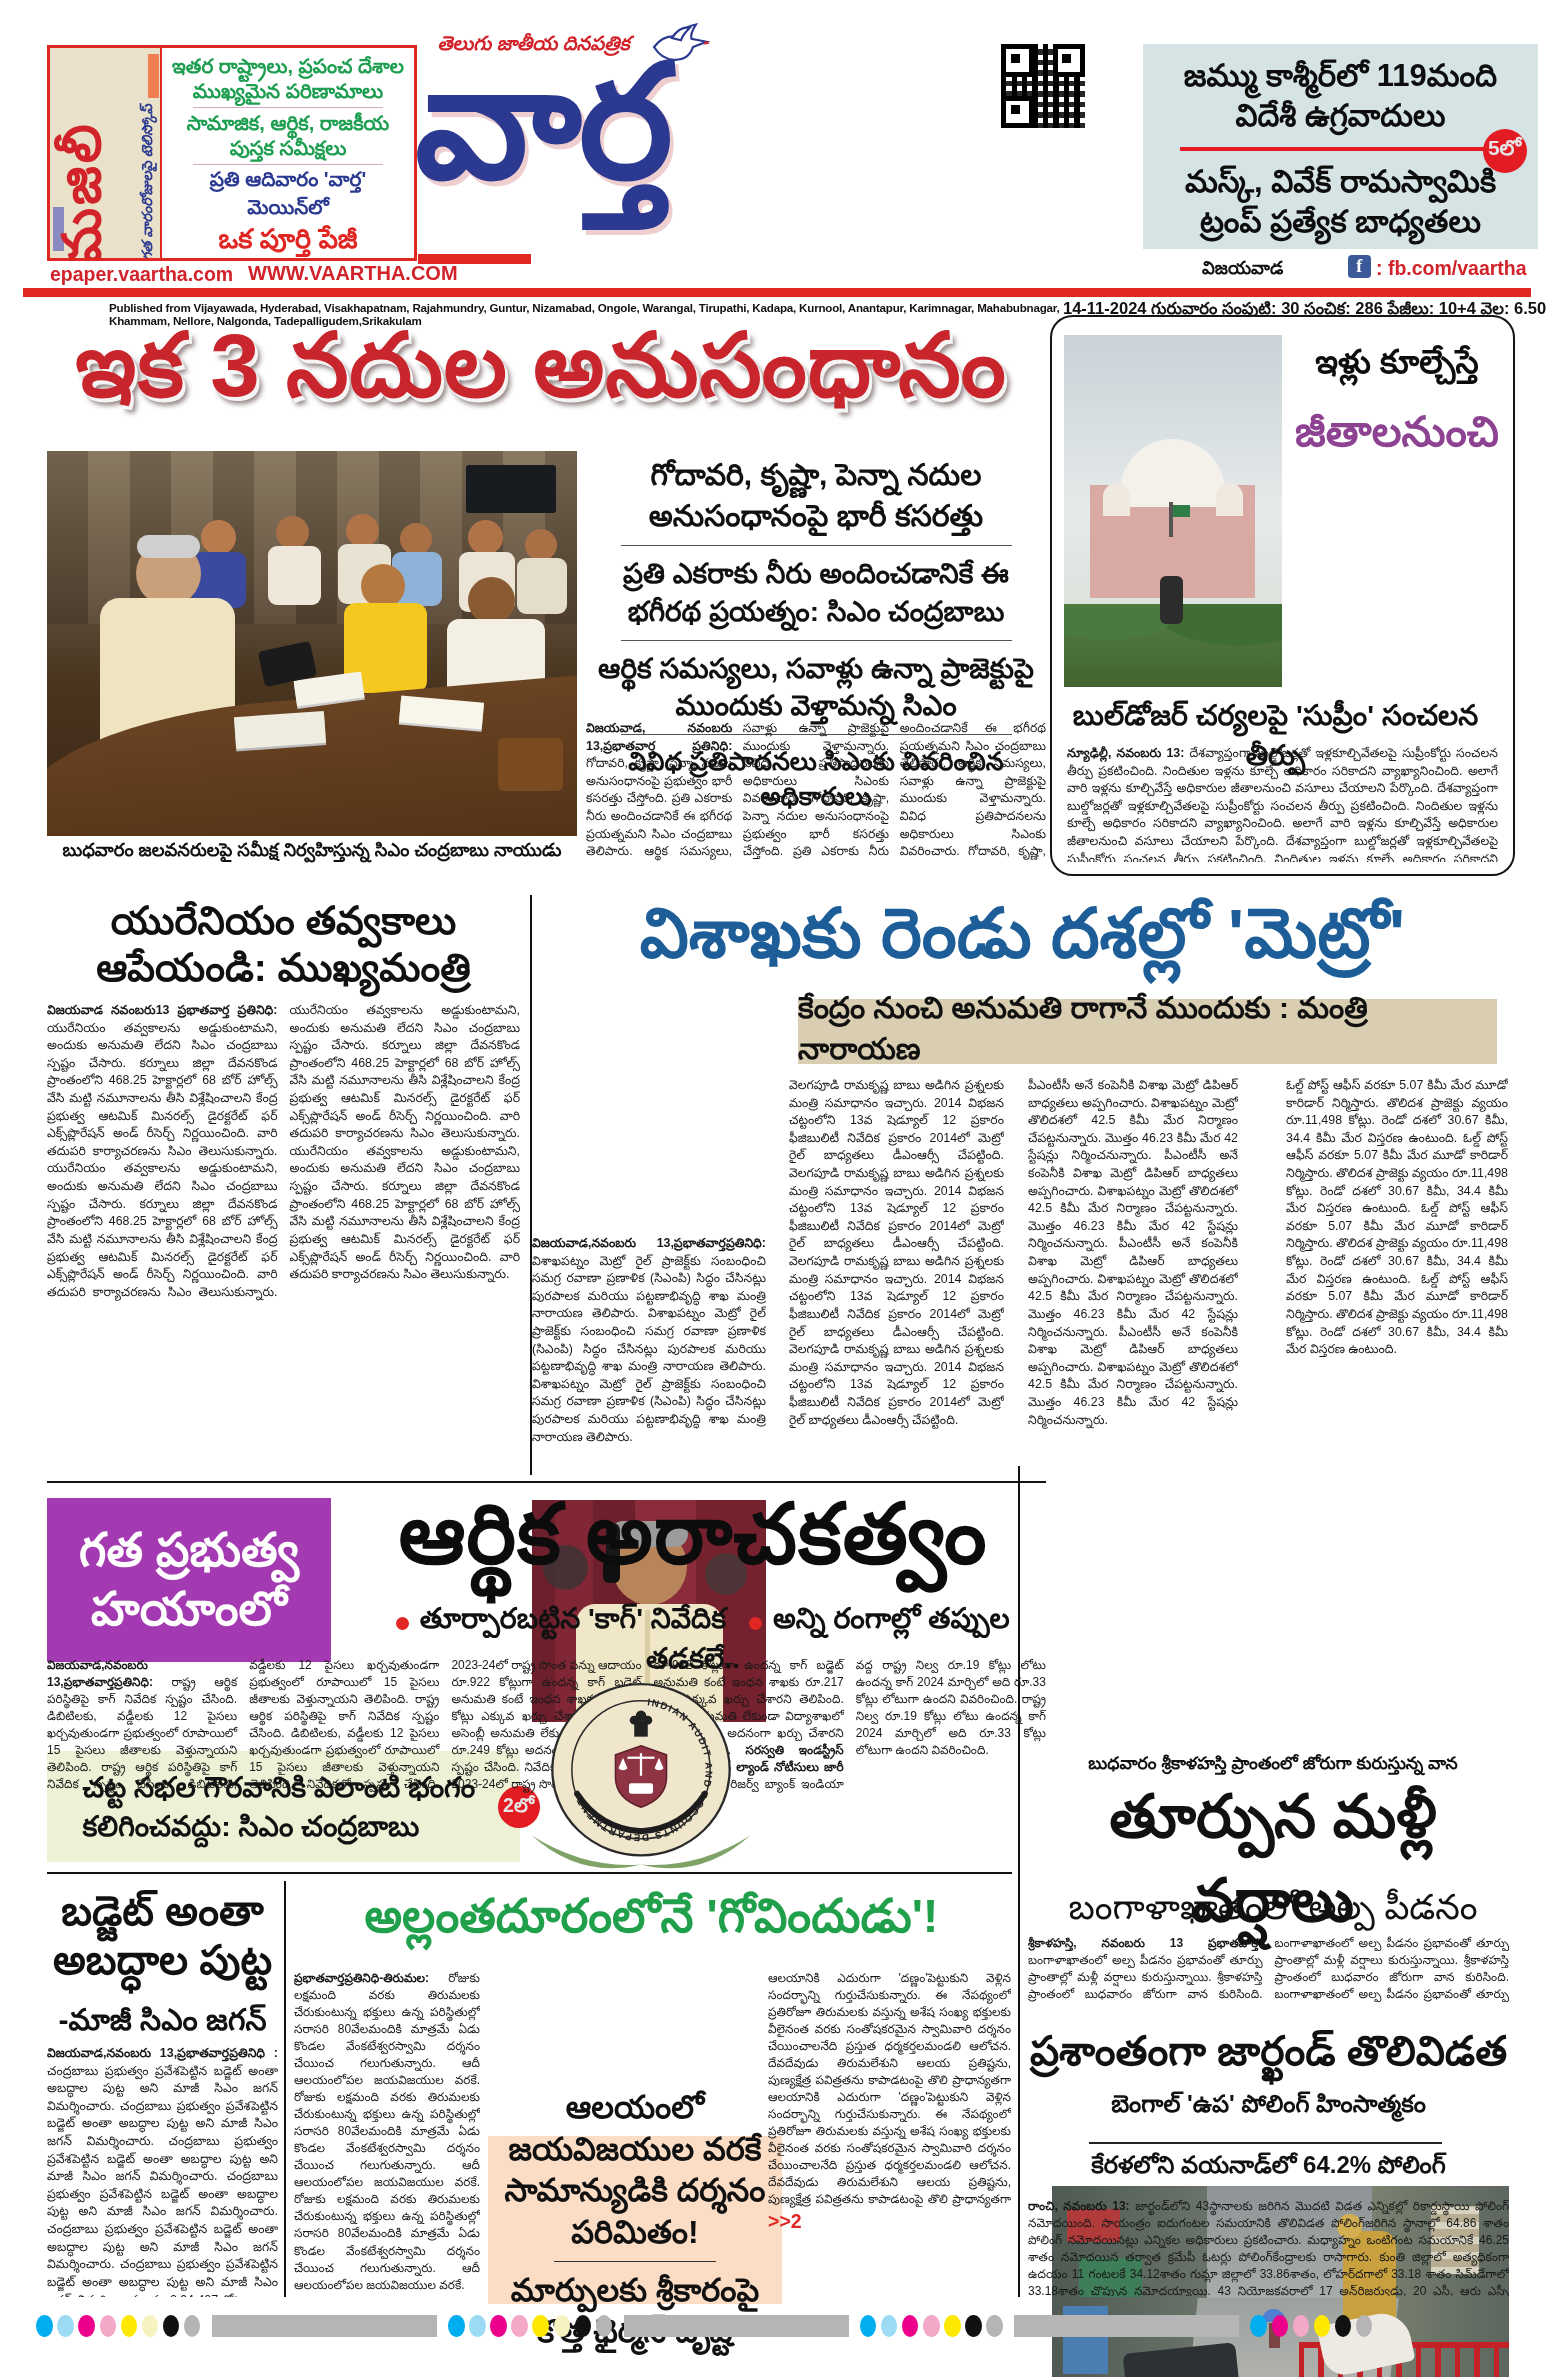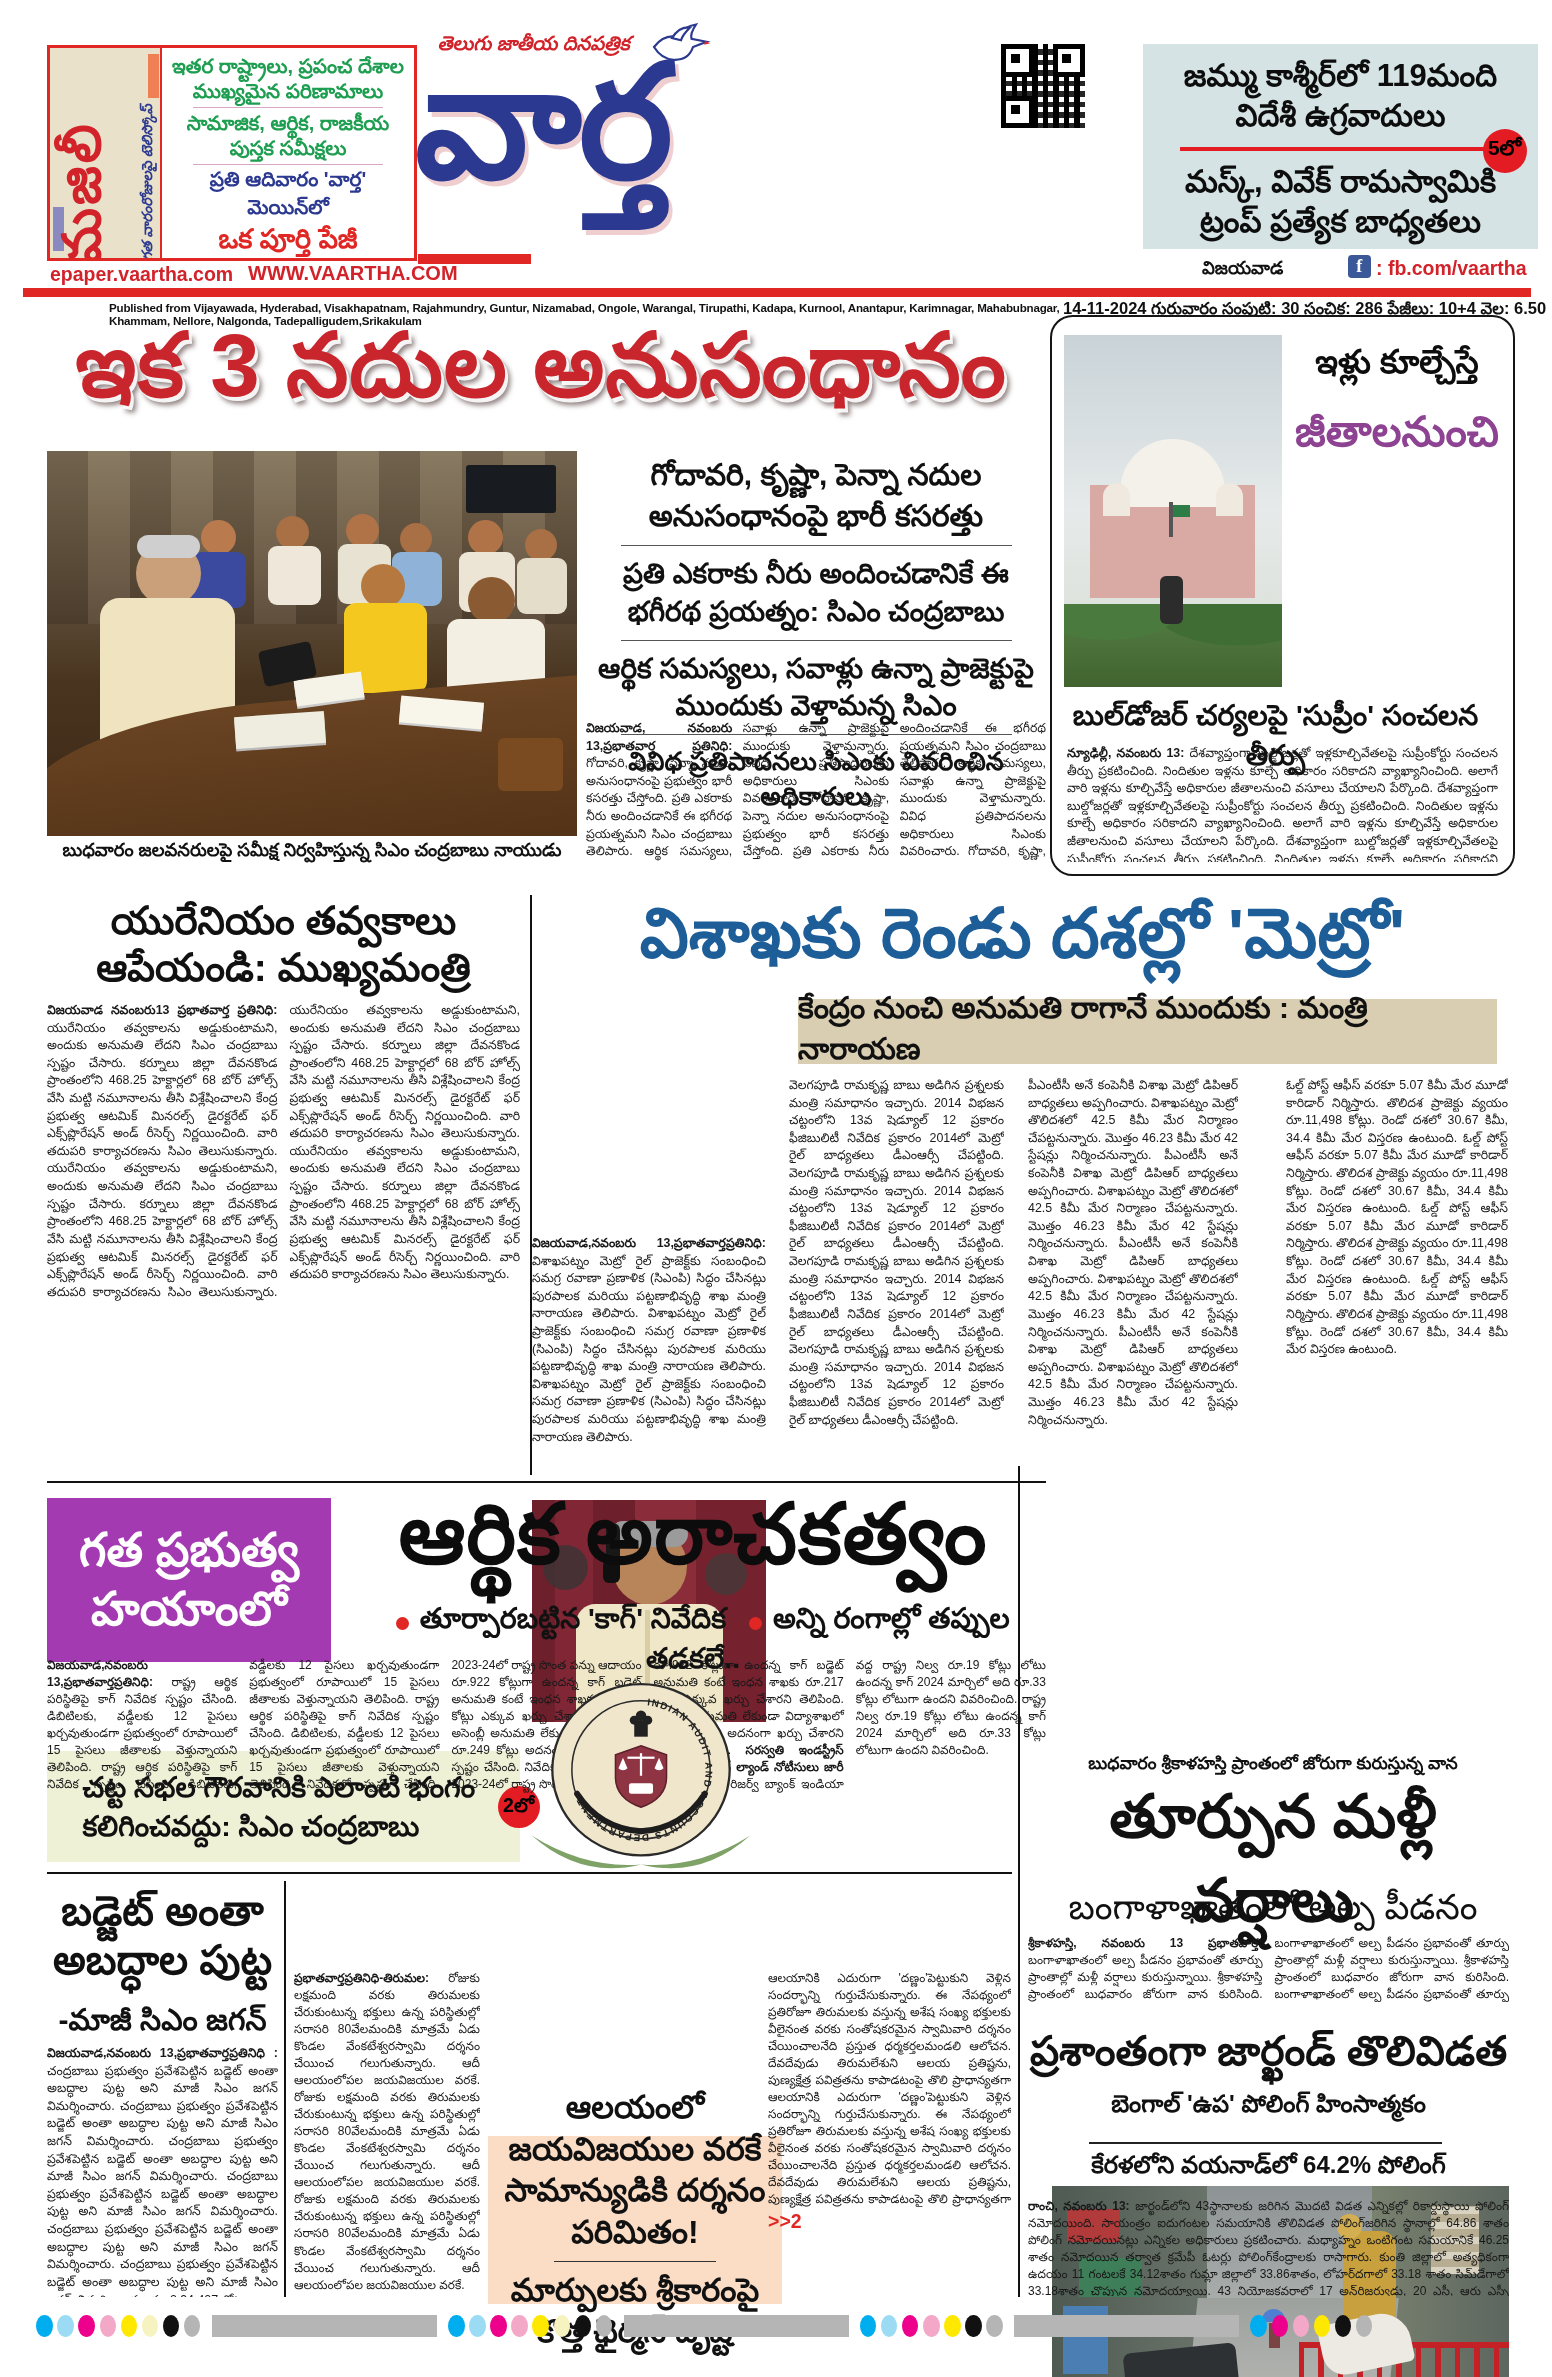--- a/index.html
+++ b/index.html
@@ -27,21 +27,21 @@
   .logo-text{font-size:159px;font-weight:bold;color:#2b3990;line-height:.95;letter-spacing:-3px;
              text-shadow:3.8px 4.5px 0 rgba(180,30,40,.22);}
   .qr{background:
       repeating-linear-gradient(0deg,rgba(0,0,0,.85) 0 5.3px,transparent 5.3px 10.5px),
       repeating-linear-gradient(90deg,#000 0 5.3px,#fff 5.3px 10.5px);outline:3px solid #fff;}
   .qr .finder{position:absolute;width:22.5px;height:22.5px;border:5.3px solid #000;background:#fff;}
   .qr .finder i{position:absolute;left:4.5px;top:4.5px;width:9px;height:9px;background:#000;}
   .topbox{background:#d5e3e4;padding:12px 15px 10.5px;}
   .topbox .l1{font-size:31px;font-weight:bold;line-height:1.3;text-align:center;color:#0d0d0d;}
   .topbox .rd{position:relative;border-top:4.5px solid #e31b23;width:88%;margin:10.5px auto;}
-  .badge{background:#e31b23;color:#000000;border-radius:50%;display:flex;align-items:center;justify-content:center;
+  .badge{background:#e31b23;color:#e5e5e5;border-radius:50%;display:flex;align-items:center;justify-content:center;
          font-weight:bold;}
   .fbicon{display:inline-block;width:22.5px;height:22.5px;background:#3b5998;color:#fff;border-radius:3.8px;
           font-weight:bold;font-size:18px;text-align:center;line-height:22.5px;font-family:"Liberation Serif",serif;}
   .rule-red{background:#e02724;}
   .lead-head{font-size:89px;font-weight:bold;color:#c9252c;letter-spacing:0.8px;
              text-shadow:3px 3.8px 0 rgba(255,255,255,.9),5.3px 6.8px 5.3px rgba(40,10,10,.5);}
   .sub1{font-size:30px;font-weight:bold;line-height:1.35;}
   .sub2{font-size:28px;font-weight:bold;line-height:1.35;}
   .photo{overflow:hidden;position:relative;}
   .caption{font-size:17.3px;font-weight:bold;color:#111;}
@@ -364,20 +364,21 @@
   <div class="abs bud-by ctr" style="left:47px;top:2003px;width:231px;">-మాజీ సిఎం జగన్</div>
   <div class="abs body-txt" style="left:47px;top:2045px;width:231px;height:252px;">
     <b>విజయవాడ,నవంబరు 13,ప్రభాతవార్తప్రతినిధి :</b>
     <span>చంద్రబాబు ప్రభుత్వం ప్రవేశపెట్టిన బడ్జెట్ అంతా అబద్ధాల పుట్ట అని మాజీ సిఎం జగన్ విమర్శించారు. చంద్రబాబు ప్రభుత్వం ప్రవేశపెట్టిన బడ్జెట్ అంతా అబద్ధాల పుట్ట అని మాజీ సిఎం జగన్ విమర్శించారు. చంద్రబాబు ప్రభుత్వం ప్రవేశపెట్టిన బడ్జెట్ అంతా అబద్ధాల పుట్ట అని మాజీ సిఎం జగన్ విమర్శించారు. చంద్రబాబు ప్రభుత్వం ప్రవేశపెట్టిన బడ్జెట్ అంతా అబద్ధాల పుట్ట అని మాజీ సిఎం జగన్ విమర్శించారు. చంద్రబాబు ప్రభుత్వం ప్రవేశపెట్టిన బడ్జెట్ అంతా అబద్ధాల పుట్ట అని మాజీ సిఎం జగన్ విమర్శించారు. చంద్రబాబు ప్రభుత్వం ప్రవేశపెట్టిన బడ్జెట్ అంతా అబద్ధాల పుట్ట అని మాజీ సిఎం జగన్ విమర్శించారు. </span>
     <span>రూ.2,94,427 కోట్లు కాగా, గత ఏడాది</span>
     
   </div>
 
   <div class="abs vline" style="left:284px;top:1881px;width:1.5px;height:416px;"></div>
 
+  <div class="abs temple-head ctr" style="left:294px;top:1888px;width:715px;">అల్లంతదూరంలోనే 'గోవిందుడు'!</div>
   <div class="abs body-txt" style="left:294px;top:1970px;width:186px;height:328px;font-size:12px;">
     <b>ప్రభాతవార్తప్రతినిధి-తిరుమల:</b>
     <span>రోజుకు లక్షమంది వరకు తిరుమలకు చేరుకుంటున్న భక్తులు ఉన్న పరిస్థితుల్లో సరాసరి 80వేలమందికి మాత్రమే ఏడు కొండల వేంకటేశ్వరస్వామి దర్శనం చేయించ గలుగుతున్నారు. ఆదీ ఆలయంలోపల జయవిజయుల వరకే. రోజుకు లక్షమంది వరకు తిరుమలకు చేరుకుంటున్న భక్తులు ఉన్న పరిస్థితుల్లో సరాసరి 80వేలమందికి మాత్రమే ఏడు కొండల వేంకటేశ్వరస్వామి దర్శనం చేయించ గలుగుతున్నారు. ఆదీ ఆలయంలోపల జయవిజయుల వరకే. రోజుకు లక్షమంది వరకు తిరుమలకు చేరుకుంటున్న భక్తులు ఉన్న పరిస్థితుల్లో సరాసరి 80వేలమందికి మాత్రమే ఏడు కొండల వేంకటేశ్వరస్వామి దర్శనం చేయించ గలుగుతున్నారు. ఆదీ ఆలయంలోపల జయవిజయుల వరకే. </span>
   </div>
 
   <div class="abs pinkbox" style="left:488px;top:2136px;width:270px;height:153px;">
     <div class="t">ఆలయంలో జయవిజయుల వరకే సామాన్యుడికి దర్శనం పరిమితం!</div>
     <div class="d"></div>
     <div class="t">మార్పులకు శ్రీకారంపై కొత్త ఛైర్మన్ దృష్టి</div>
   </div>

